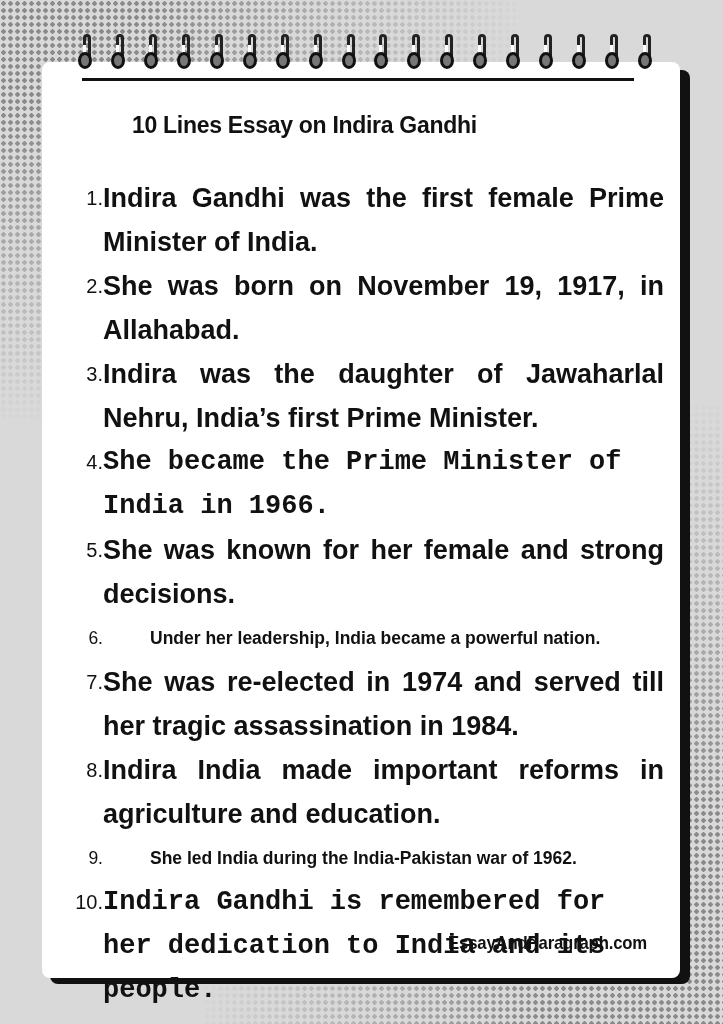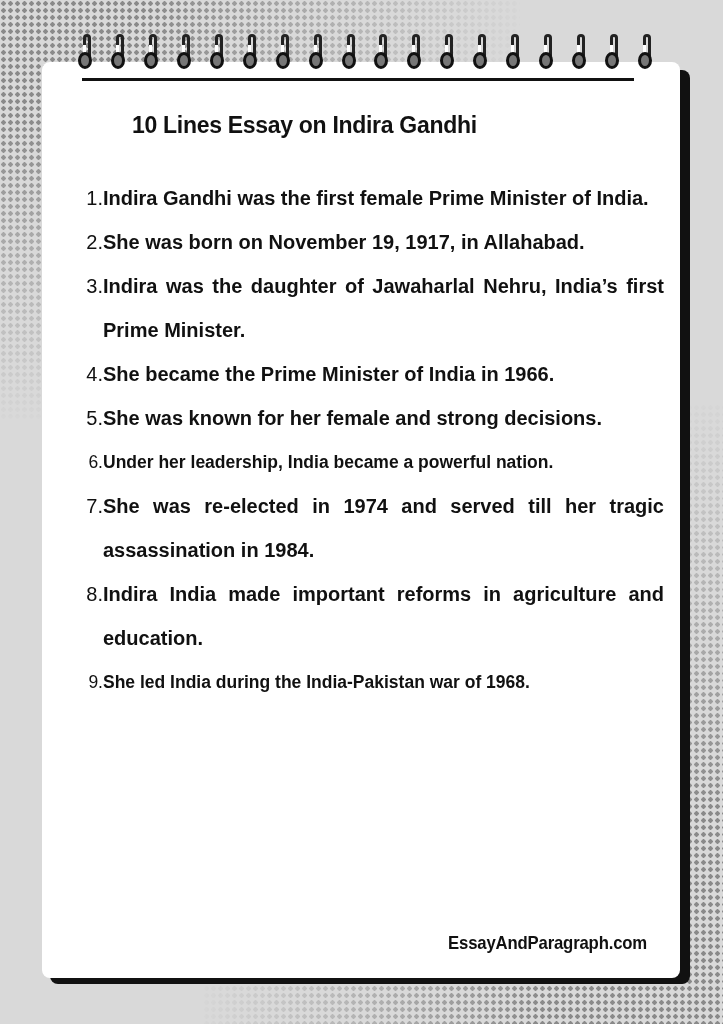--- a/index.html
+++ b/index.html
@@ -61,26 +61,26 @@
   }
   .item{
     display:flex;align-items:flex-start;color:#111;
     font-family:"Liberation Sans", sans-serif;
   }
   .num{
     font-weight:normal;font-size:20px;line-height:44px;text-align:right;
     width:29px;flex:0 0 29px;
   }
   .txt{
-    font-weight:bold;font-size:20px;line-height:44px;text-align:justify;
+    font-weight:bold;font-size:27px;line-height:44px;text-align:justify;
     text-align-last:left;flex:1;
   }
   .item.small .num{font-size:17.5px;}
-  .item.small .txt{font-size:17.5px;text-align:left;}
-  .item.compact .txt{text-align:center;}
+  .item.small .txt{font-size:17.5px;text-align:left;margin-left:47px;}
+  .item.compact .txt{text-align:left;font-family:Liberation Mono, monospace;}
   .footer{
     position:absolute;right:76px;top:932px;
     font-family:"Liberation Sans", sans-serif;font-weight:bold;font-size:19px;color:#111;
     transform:scaleX(0.88);transform-origin:right center;letter-spacing:-0.2px;
   }
 </style>
 </head>
 <body>
 
 <div class="halftone-tl"></div>
@@ -195,17 +195,21 @@
   <li class="item">
     <span class="num">7.</span>
     <span class="txt">She was re-elected in 1974 and served till her tragic assassination in 1984.</span>
   </li>
   <li class="item">
     <span class="num">8.</span>
     <span class="txt">Indira India made important reforms in agriculture and education.</span>
   </li>
   <li class="item small">
     <span class="num">9.</span>
-    <span class="txt">She led India during the India-Pakistan war of 1968.</span>
+    <span class="txt">She led India during the India-Pakistan war of 1962.</span>
+  </li>
+  <li class="item compact">
+    <span class="num">10.</span>
+    <span class="txt">Indira Gandhi is remembered for her dedication to India and its people.</span>
   </li>
 </ol>
 
 <div class="footer">EssayAndParagraph.com</div>
 
 </body></html>

